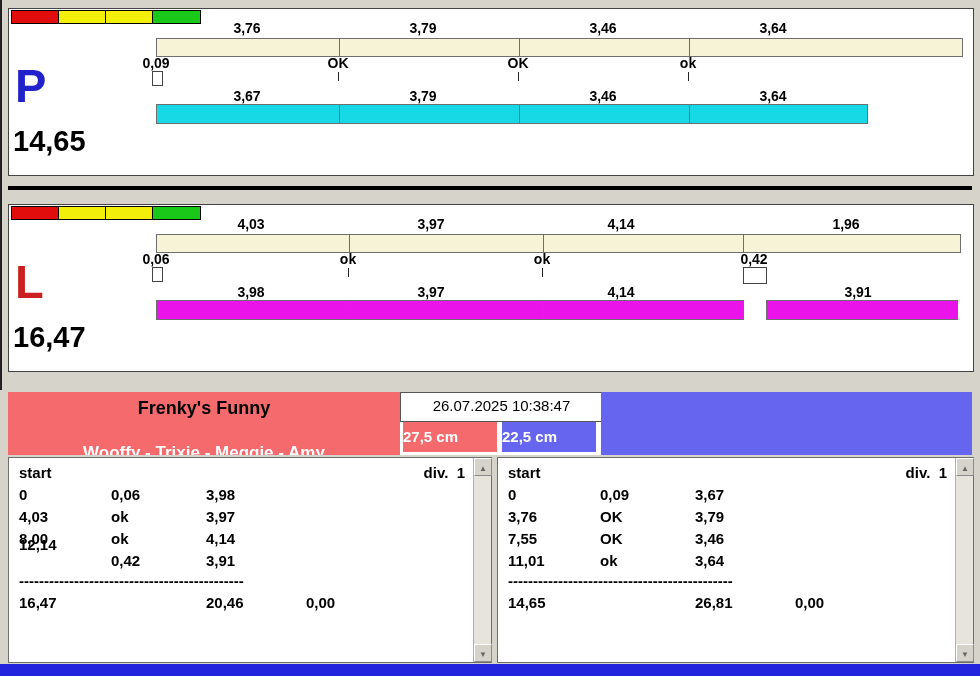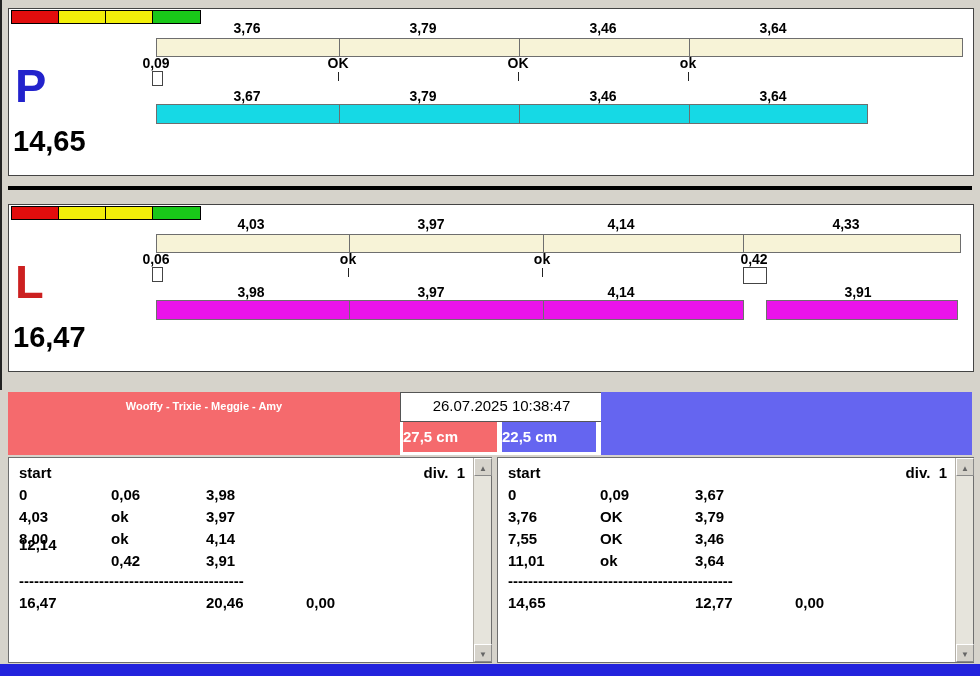--- a/index.html
+++ b/index.html
@@ -12,21 +12,21 @@
   .bar .sep{position:absolute;top:0;bottom:0;width:1px;background:#6e6e6e}
   .tick{position:absolute;top:63px;width:1px;height:9px;background:#222}
   .flagbox{position:absolute;background:#fff;border:1px solid #444}
   .lane-letter{position:absolute;left:6px;top:53px;font-size:47px;font-weight:bold;line-height:1}
   .lane-total{position:absolute;left:4px;top:117px;font-size:29px;font-weight:bold;line-height:1.1}
   .divider{position:absolute;left:8px;top:186px;width:964px;height:4px;background:#000}
   .team-header{position:absolute;top:392px;height:63px;text-align:center;overflow:hidden}
   .team-header.home{left:8px;width:392px;background:#f56a6d}
   .team-header.guest{left:601px;width:371px;background:#6565f0}
   .team-name{font-size:18px;font-weight:bold;margin-top:6px}
-  .team-dogs{font-size:11px;font-weight:bold;color:#fff;margin-top:8px}
+  .team-dogs{font-size:17px;font-weight:bold;color:#fff;margin-top:24px}
   .center-back{position:absolute;left:400px;top:392px;width:201px;height:63px;background:#fff}
   .datetime-box{position:absolute;left:400px;top:392px;width:201px;height:28px;background:#fff;border:1px solid #555;
                 font-size:15px;text-align:center;line-height:26px}
   .height-box{position:absolute;top:422px;width:94px;height:30px;font-size:15px;font-weight:bold;color:#fff;
               text-align:left;line-height:30px}
   .height-box.home{left:403px;background:#f56a6d}
   .height-box.guest{left:502px;background:#6565f0}
   .result-panel{position:absolute;top:457px;height:204px;background:#fff;border:1px solid #6e6e6e;
                 font-size:15px;font-weight:bold}
   .result-panel.home{left:8px;width:482px}
@@ -97,21 +97,21 @@
   <div>
     <span class="light" style="left:2px;background:#e10d0d"></span>
     <span class="light" style="left:49px;background:#f2ef0a"></span>
     <span class="light" style="left:96px;background:#f2ef0a"></span>
     <span class="light" style="left:143px;background:#19c819"></span>
   </div>
 
   <span class="num" style="left:242px;top:12px">4,03</span>
   <span class="num" style="left:422px;top:12px">3,97</span>
   <span class="num" style="left:612px;top:12px">4,14</span>
-  <span class="num" style="left:837px;top:12px">4,33</span>
+  <span class="num" style="left:837px;top:12px">1,96</span>
 
   <div class="bar" style="left:147px;top:29px;width:803px;height:17px;background:#f7f3d7">
     <i class="sep" style="left:192px"></i>
     <i class="sep" style="left:386px"></i>
     <i class="sep" style="left:586px"></i>
   </div>
 
   <span class="mark" style="left:147px;top:47px">0,06</span>
   <span class="mark" style="left:339px;top:47px">ok</span>
   <span class="mark" style="left:533px;top:47px">ok</span>
@@ -132,20 +132,21 @@
   <div class="bar" style="left:147px;top:95px;width:586px;height:18px;background:#ea13ea">
     <i class="sep" style="left:192px"></i>
     <i class="sep" style="left:386px"></i>
   </div>
   <div class="bar" style="left:757px;top:95px;width:190px;height:18px;background:#ea13ea"></div>
 
   <div class="lane-total">16,47</div>
 </section>
 
 <div class="team-header home">
+  <div class="team-name">Frenky's Funny</div>
   <div class="team-dogs">Wooffy - Trixie - Meggie - Amy</div>
 </div>
 
 <div class="center-back"></div>
 <div class="datetime-box">26.07.2025 10:38:47</div>
 <div class="height-box home">27,5 cm</div>
 <div class="height-box guest">22,5 cm</div>
 
 <div class="team-header guest">
 </div>
@@ -198,21 +199,21 @@
   <span class="r" style="left:102px;top:72px">OK</span>
   <span class="r" style="left:197px;top:72px">3,46</span>
 
   <span class="r" style="left:10px;top:94px">11,01</span>
   <span class="r" style="left:102px;top:94px">ok</span>
   <span class="r" style="left:197px;top:94px">3,64</span>
 
   <span class="r" style="left:10px;top:114px">---------------------------------------------</span>
 
   <span class="r" style="left:10px;top:136px">14,65</span>
-  <span class="r" style="left:197px;top:136px">12,77</span>
+  <span class="r" style="left:197px;top:136px">26,81</span>
   <span class="r" style="left:297px;top:136px">0,00</span>
 
   <div class="scrollbar">
     <div class="scroll-btn up"><span class="arrow">▲</span></div>
     <div class="scroll-btn down"><span class="arrow">▼</span></div>
   </div>
 </div>
 
 <div class="bottom-strip"></div>
 

